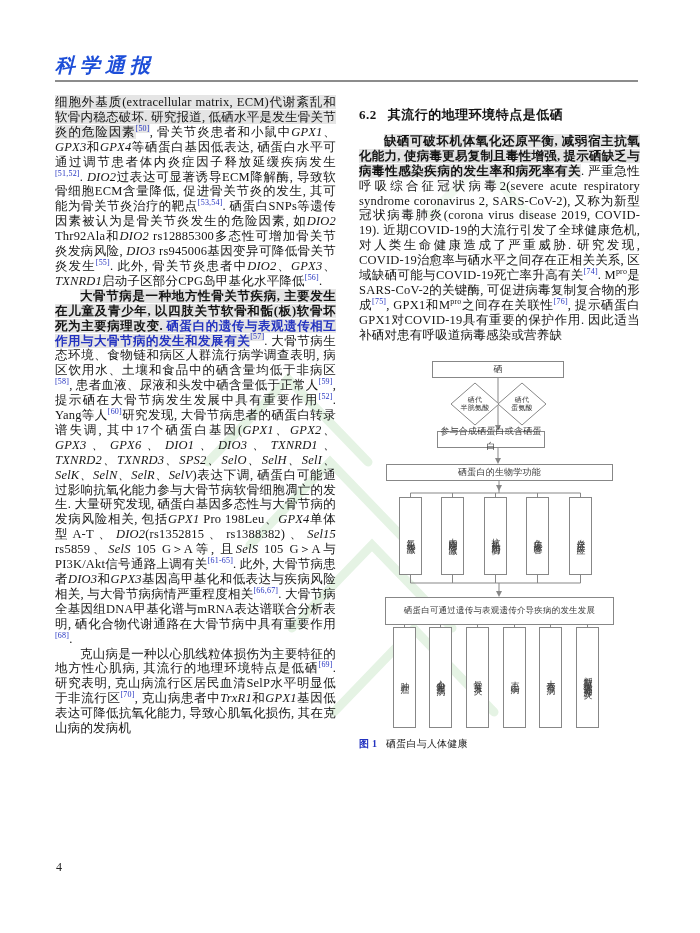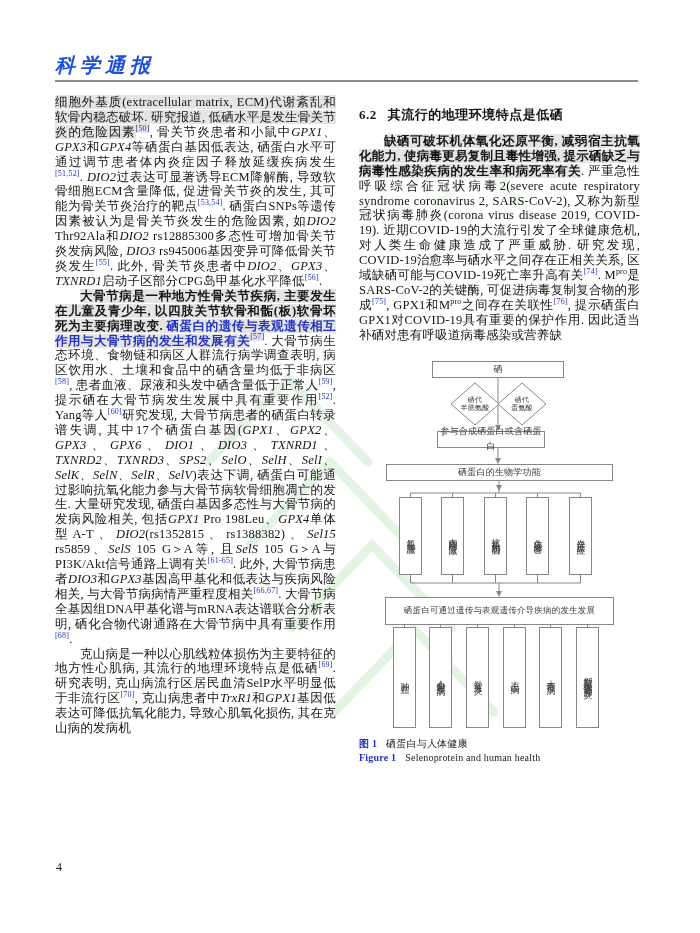--- a/index.html
+++ b/index.html
@@ -142,19 +142,16 @@
         <div class="fbox vbox" style="left: 70px; top: 268px; width: 23px; height: 101px;">心血管疾病</div>
         <div class="fbox vbox" style="left: 107px; top: 268px; width: 23px; height: 101px;">骨关节炎</div>
         <div class="fbox vbox" style="left: 144px; top: 268px; width: 23px; height: 101px;">克山病</div>
         <div class="fbox vbox" style="left: 180px; top: 268px; width: 23px; height: 101px;">大骨节病</div>
         <div class="fbox vbox" style="left: 217px; top: 268px; width: 23px; height: 101px;">新型冠状病毒肺炎</div>
       </div>
 
     <div class="fig-caption" style="top:378px;">
       <span class="cap-label">图 1</span><span>硒蛋白与人体健康</span>
     </div>
-    <div class="fig-caption" style="top:392px;">
-      <span class="cap-label">Figure 1</span><span>Selenoprotein and human health</span>
-    </div>
   </div>
 </div>
 
 <div class="page-number">4</div>
 
 </body></html>

